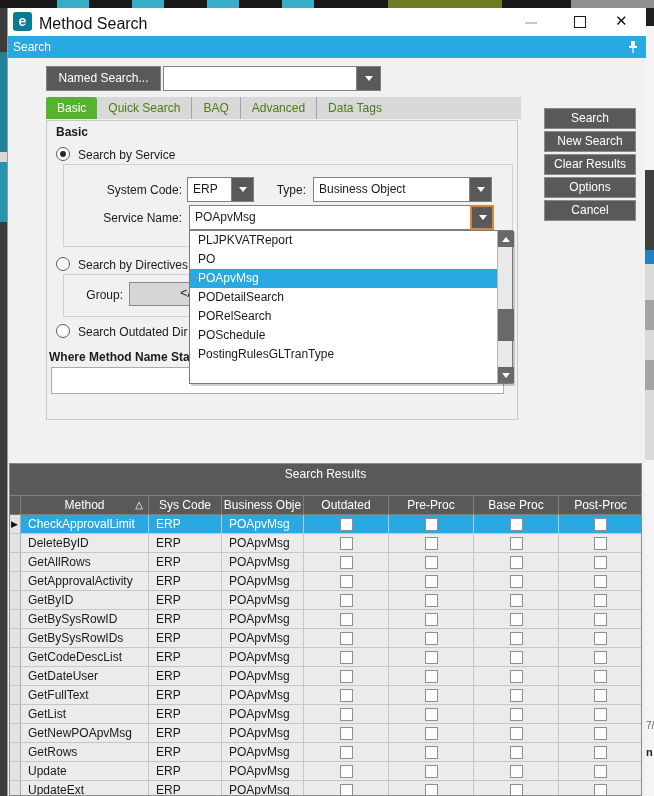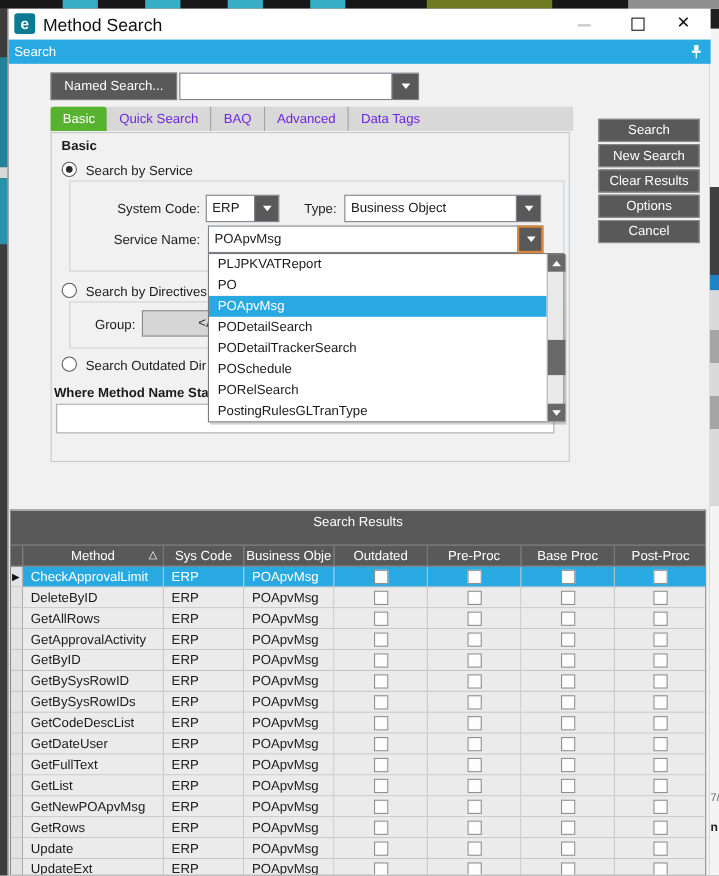--- a/index.html
+++ b/index.html
@@ -44,21 +44,21 @@
   .named-btn { position:absolute; left:38px; top:58px; width:115px; height:25px; background:#595959; border:1px solid #828282; color:#fff; text-align:center; line-height:23px; }
   .combo { position:absolute; background:#fff; border:1px solid #7a828c; display:flex; }
   .combo .val { flex:1; padding:4px 5px 0 5px; white-space:nowrap; overflow:hidden; }
   .combo .cbtn { width:22px; background:#595959; border-left:1px solid #7a828c; display:flex; align-items:center; justify-content:center; }
   .combo .cbtn.orange { outline:2px solid #d8863b; outline-offset:-1px; }
   .arrdn { width:0; height:0; border:4px solid transparent; border-top:5px solid #fff; margin-top:4px; }
   .named-combo { left:155px; top:58px; width:218px; height:25px; }
   .named-combo .cbtn { width:24px; }
 
   .tabstrip { position:absolute; left:38px; top:89px; width:475px; height:22px; background:#d8d8d8; display:flex; align-items:stretch; }
-  .tab { padding:4px 11px 0 11px; color:#6d28d9; position:relative; }
+  .tab { padding:4px 11px 0 11px; color:#4d7c0f; position:relative; }
   .tab + .tab { border-left:1px solid #a2a2a2; }
   .tab.active { background:#57b32f; color:#fff; border-radius:3px 3px 0 0; border-left:none; }
   .tab.active + .tab { border-left:none; }
 
   .groupbox { position:absolute; left:38px; top:112px; width:472px; height:300px; border:1px solid #c5c9cc; }
   .gb-label { position:absolute; left:48px; top:117px; font-weight:bold; }
   .radio { position:absolute; width:14px; height:14px; border:1px solid #5a5a5a; border-radius:50%; background:#fff; }
   .radio.checked::after { content:""; position:absolute; left:3px; top:3px; width:6px; height:6px; border-radius:50%; background:#2b2b2b; }
   .rlabel { position:absolute; white-space:nowrap; }
   .innerbox1 { position:absolute; left:55px; top:156px; width:450px; height:83px; border:1px solid #cfd2d5; }
@@ -214,23 +214,22 @@
 
   <div class="blabel" style="left:41px; top:342px;">Where Method Name Sta</div>
   <input class="where-input" value="" style="">
 
   <div class="dropdown">
     <div class="dd-list" id="dd-list">
         <div class="dd-item">PLJPKVATReport</div>
         <div class="dd-item">PO</div>
         <div class="dd-item sel">POApvMsg</div>
         <div class="dd-item">PODetailSearch</div>
-        <div class="dd-item">PODetailTrackerSearch</div>
+        <div class="dd-item">PORelSearch</div>
         <div class="dd-item">POSchedule</div>
-        <div class="dd-item">PORelSearch</div>
         <div class="dd-item">PostingRulesGLTranType</div>
       </div>
     <div class="dd-scroll">
       <div class="dd-up">
           <div class="tri-up"></div>
         </div>
       <div class="dd-thumb"></div>
       <div class="dd-down">
           <div class="tri-dn"></div>
         </div>

